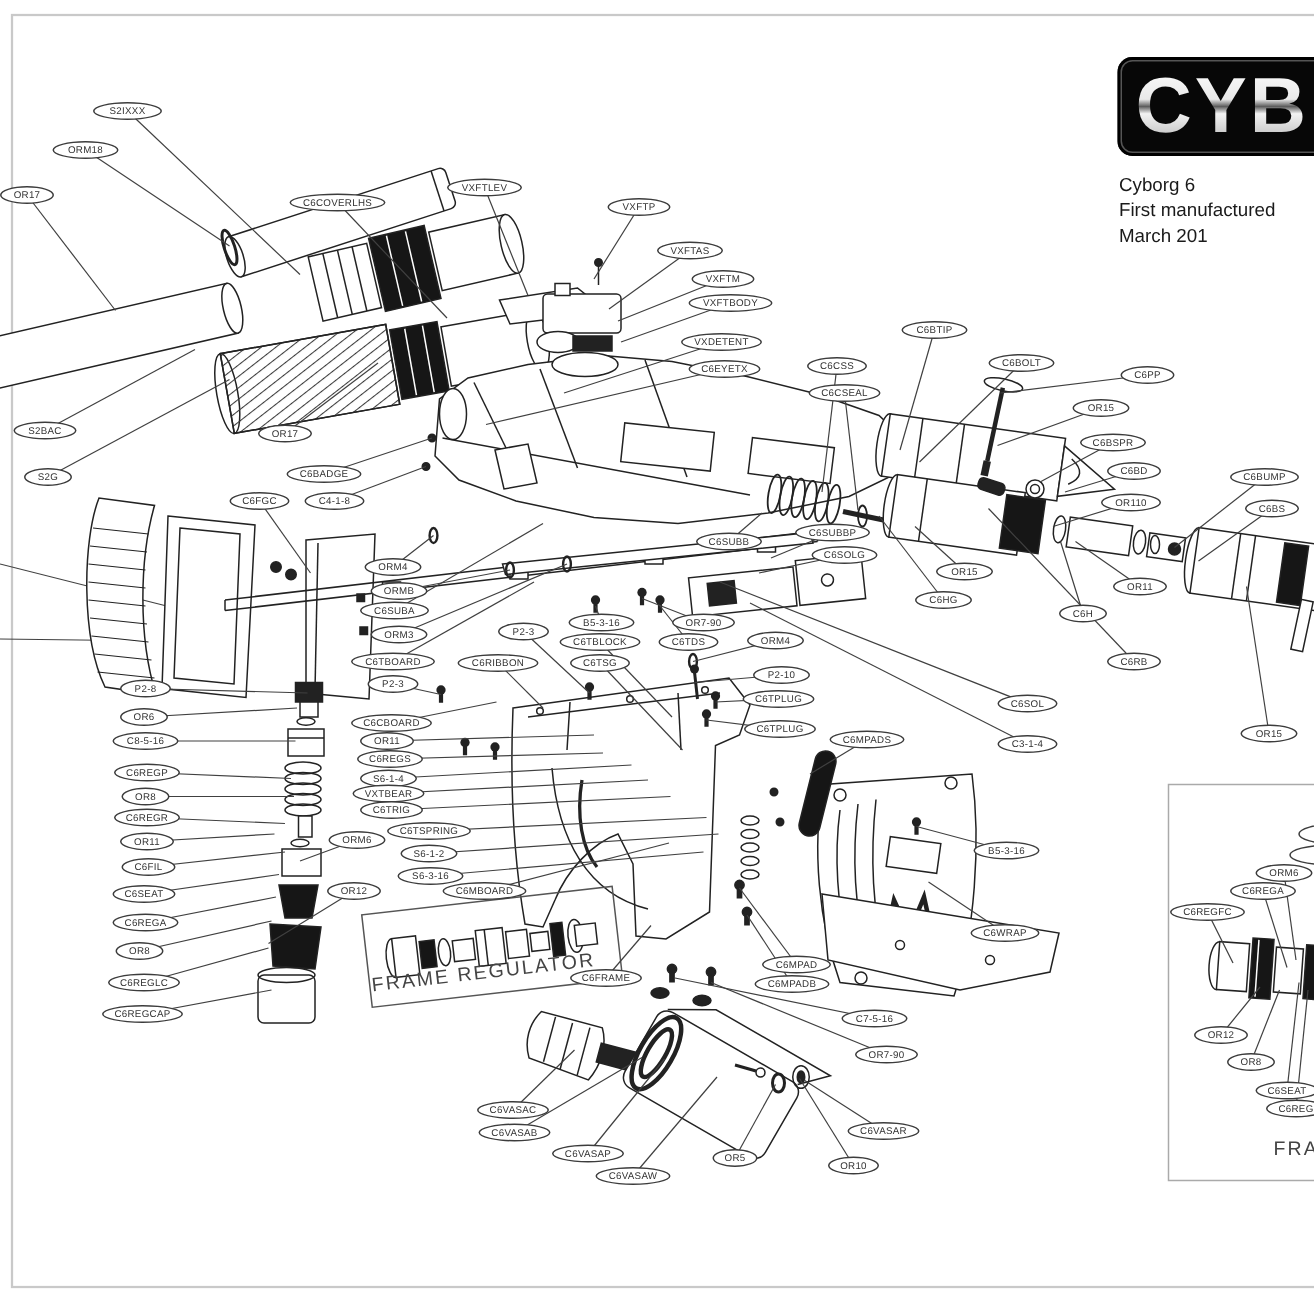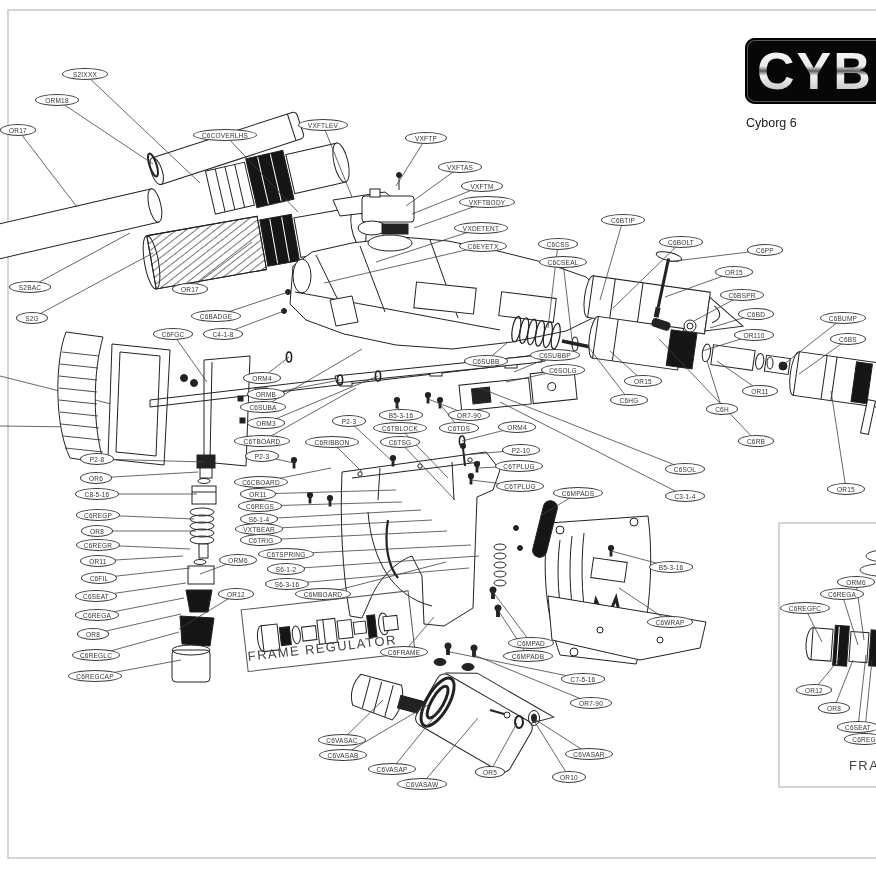--- a/index.html
+++ b/index.html
@@ -545,18 +545,19 @@
       <div class="callout" style="left: 818px; top: 702px; width: 32px;">OR8</div>
       <div class="callout" style="left: 837px; top: 721px; width: 42px;">C6SEAT</div>
       <div class="callout" style="left: 844px; top: 733px; width: 40px;">C6REG</div>
     </div>
 
 <div class="logo-box">
   <span class="logo-text">CYB</span>
 </div>
 <div class="logo-sub">
   <div>Cyborg 6</div>
+  <div>First manufactured March 201</div>
 </div>
 
 <div class="frame-reg-label">FRAME REGULATOR</div>
 <div class="frame-reg-label-inset">FRAME REGULATOR</div>
 
 </div>
 
 </body></html>

